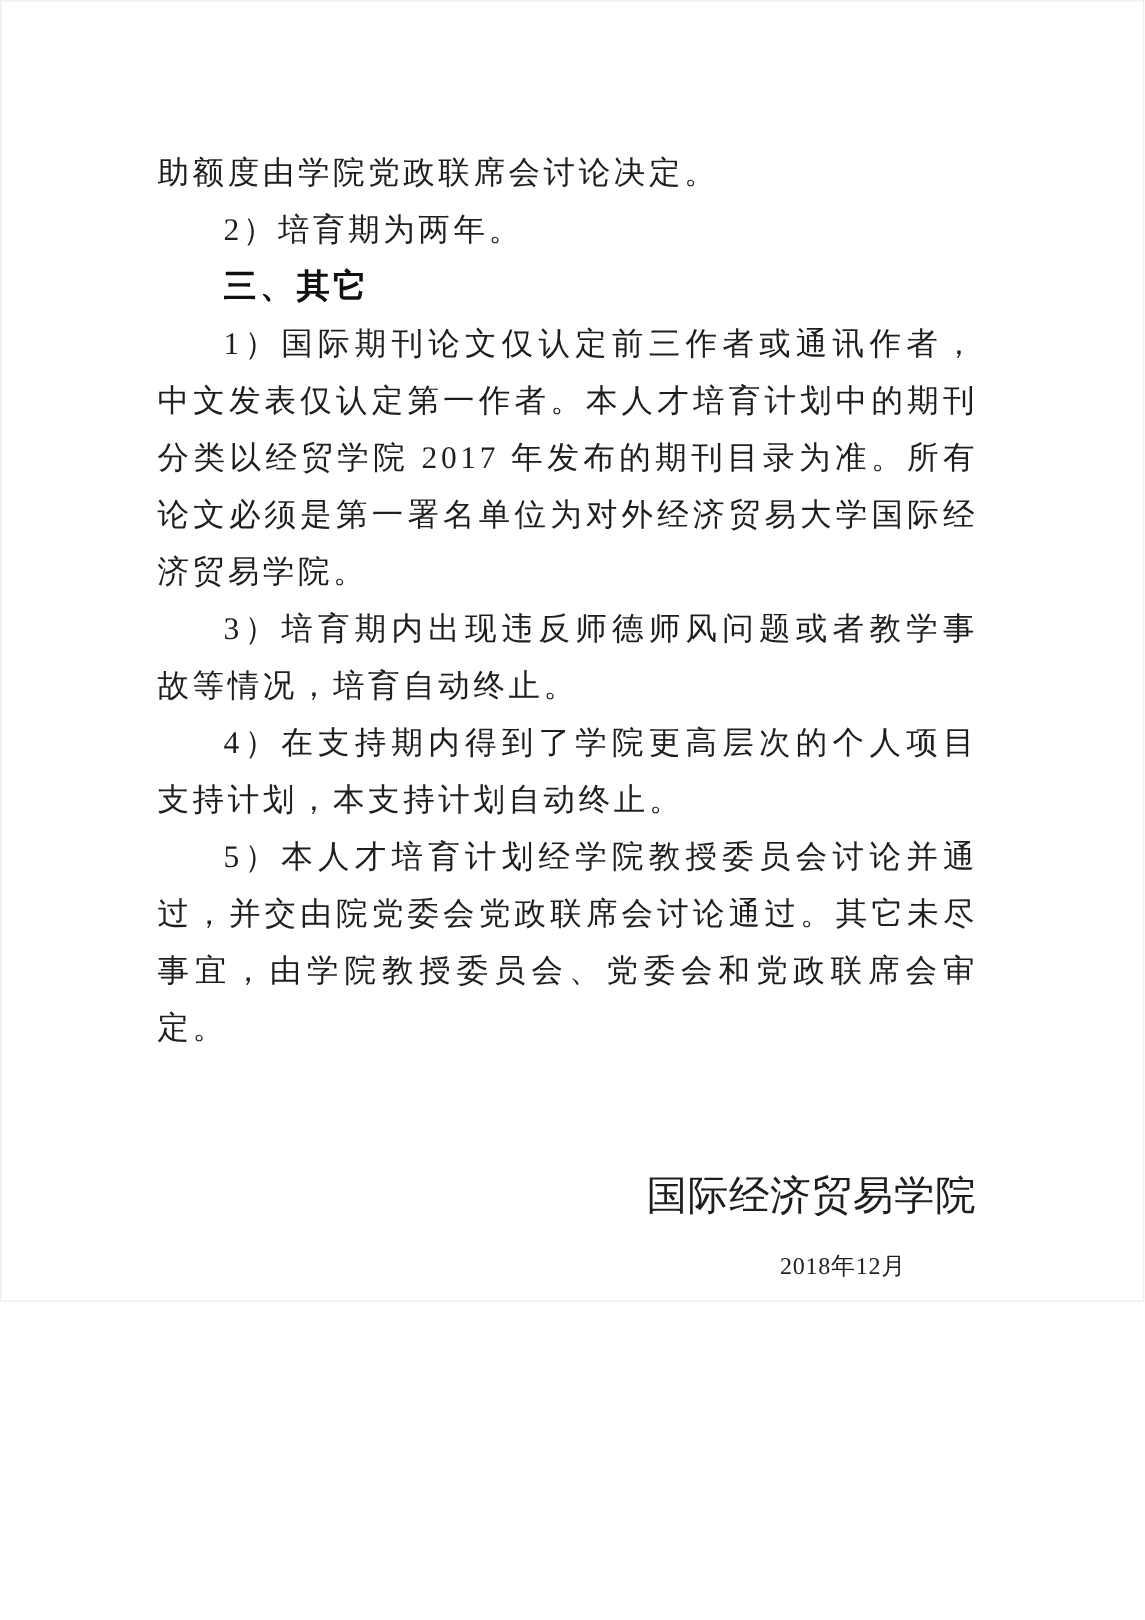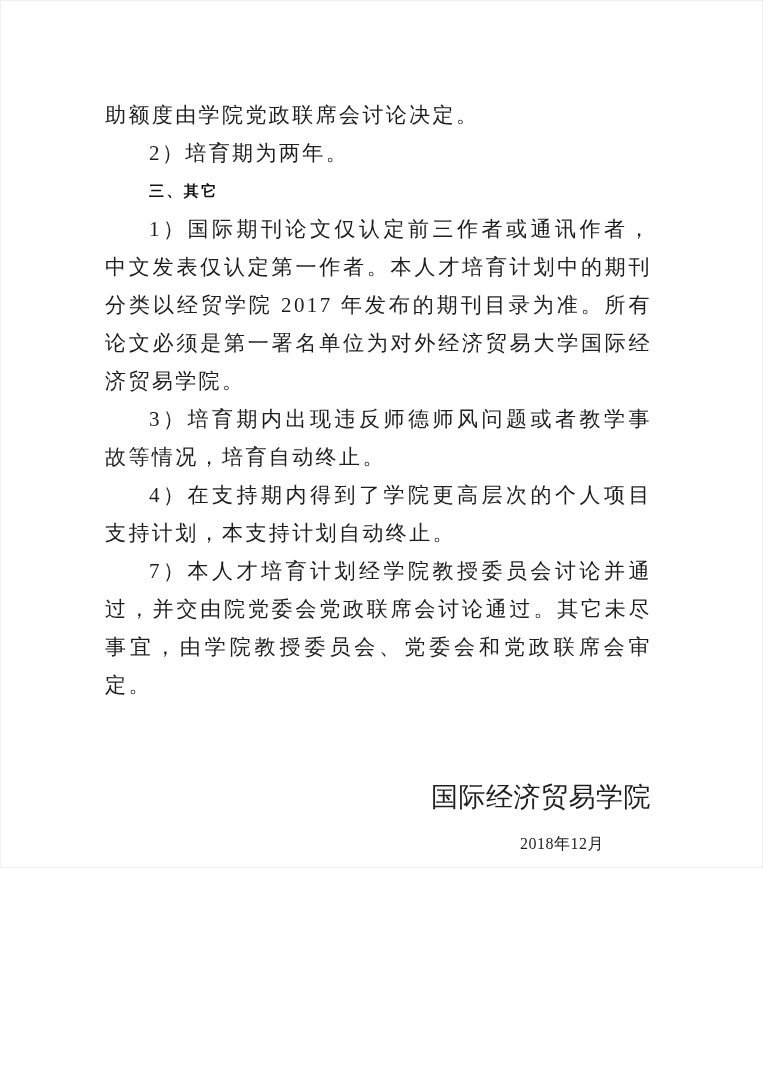--- a/index.html
+++ b/index.html
@@ -30,21 +30,21 @@
     line-height: 38px;
     letter-spacing: 2.4px;
     text-align: justify;
     color: #1e1e1e;
   }
   .indent {
     text-indent: 44px;
   }
   .heading {
     margin: 0;
-    font-size: 15px;
+    font-size: 22px;
     line-height: 38px;
     letter-spacing: 2.4px;
     font-weight: bold;
     text-indent: 44px;
     color: #111111;
   }
   .sig-org {
     position: absolute;
     top: 778px;
     right: 111px;
@@ -76,20 +76,20 @@
 <body>
 
 <div class="page">
   <div class="content">
     <p class="para">助额度由学院党政联席会讨论决定。</p>
     <p class="para indent">2）培育期为两年。</p>
     <h3 class="heading">三、其它</h3>
     <p class="para indent">1）国际期刊论文仅认定前三作者或通讯作者，中文发表仅认定第一作者。本人才培育计划中的期刊分类以经贸学院 2017 年发布的期刊目录为准。所有论文必须是第一署名单位为对外经济贸易大学国际经济贸易学院。</p>
     <p class="para indent">3）培育期内出现违反师德师风问题或者教学事故等情况，培育自动终止。</p>
     <p class="para indent">4）在支持期内得到了学院更高层次的个人项目支持计划，本支持计划自动终止。</p>
-    <p class="para indent">7）本人才培育计划经学院教授委员会讨论并通过，并交由院党委会党政联席会讨论通过。其它未尽事宜，由学院教授委员会、党委会和党政联席会审定。</p>
+    <p class="para indent">5）本人才培育计划经学院教授委员会讨论并通过，并交由院党委会党政联席会讨论通过。其它未尽事宜，由学院教授委员会、党委会和党政联席会审定。</p>
   </div>
 
   <div class="sig-org">国际经济贸易学院</div>
   <div class="sig-date">2018年12月</div>
 
   <div class="page-number">109</div>
 </div>
 
 </body></html>

